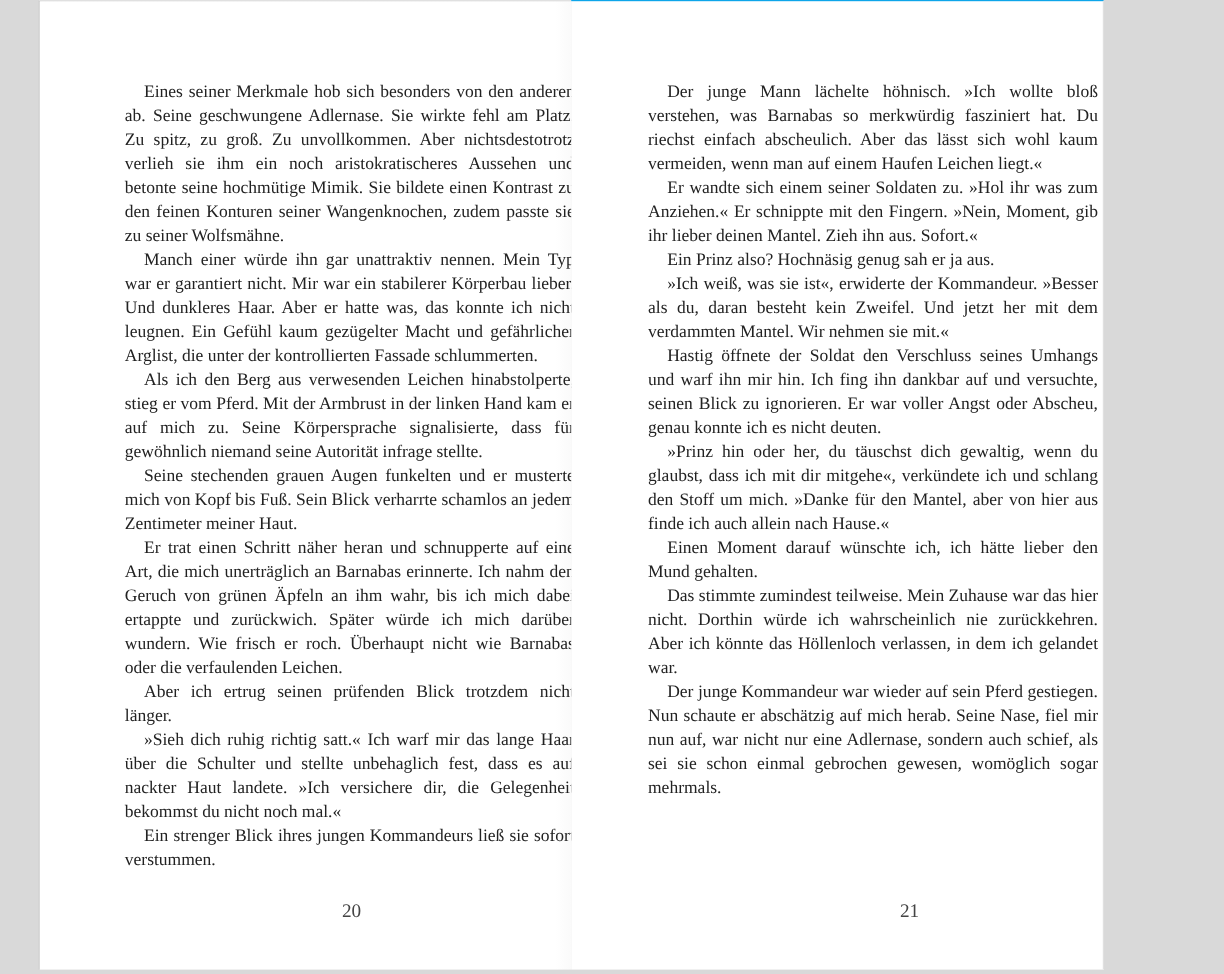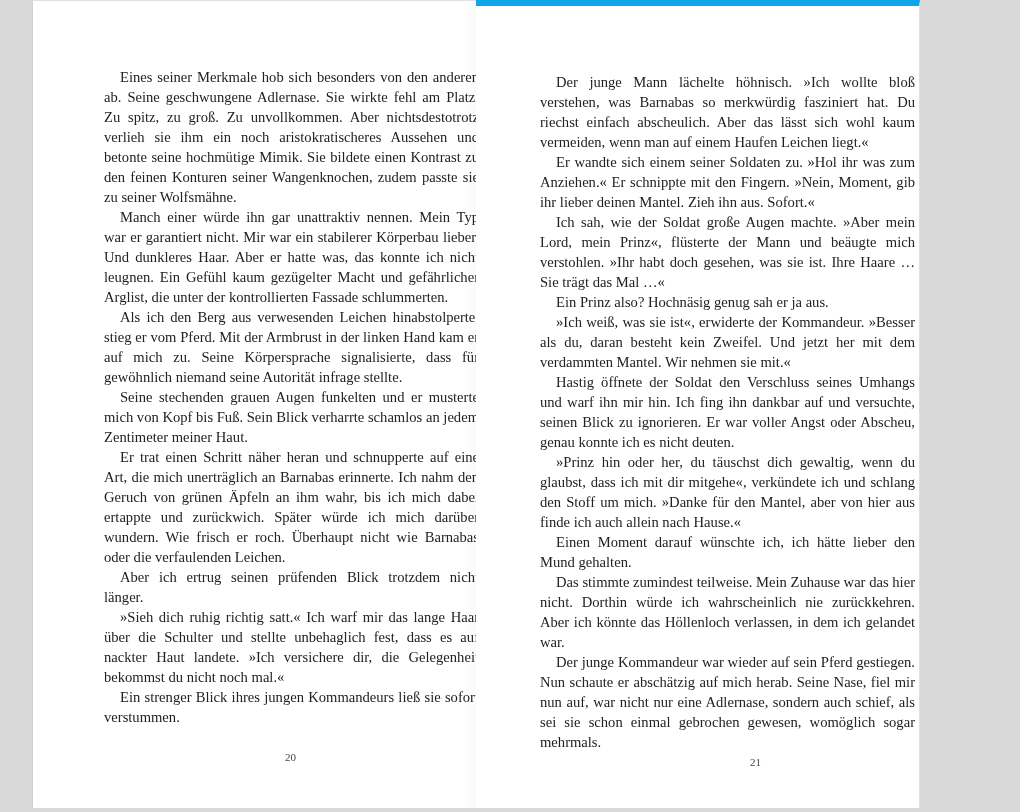--- a/index.html
+++ b/index.html
@@ -20,33 +20,33 @@
     }
     .page-left {
       width: 510px;
       background: linear-gradient(to right, #fff 0px, #fff 430px, #f2f2f2 465px, #e4e4e4 495px, #d6d6d6 510px);
       border-left: 1px solid #d0d0d0;
       border-top: 1px solid #e0e0e0;
     }
     .page-right {
       width: 510px; background: #fff;
       border-right: 1px solid #e0e0e0;
-      border-top: 6px solid #0ea5e9;
+      border-top: 1px solid #0ea5e9;
     }
     .text-block {
       position: absolute; top: 66px; width: 375px;
       font-size: 14.6px; line-height: 20px;
       text-align: justify; hyphens: manual;
     }
     .page-left .text-block { left: 71px; }
     .page-right .text-block { left: 64px; }
     .text-block p { margin: 0; text-indent: 16px; }
     .text-block p.first { text-indent: 16px; }
     .page-number {
-      position: absolute; top: 750px; font-size: 11px; color: #444;
+      position: absolute; top: 750px; font-size: 16px; color: #444;
       font-family: "Liberation Serif", serif;
     }
     .page-left .page-number { left: 252px; }
     .page-right .page-number { left: 274px; }
   </style>
 </head>
 <body>
 
 <div class="spread">
   <div class="page page-left">
@@ -60,21 +60,20 @@
       <p>»Sieh dich ruhig richtig satt.« Ich warf mir das lange Haar über die Schulter und stellte unbehaglich fest, dass es auf nackter Haut landete. »Ich versichere dir, die Gelegenheit bekommst du nicht noch mal.«</p>
       <p>Ein strenger Blick ihres jungen Kommandeurs ließ sie sofort verstummen.</p>
     </div>
     <div class="page-number">20</div>
   </div>
 
   <div class="page page-right">
     <div class="text-block">
       <p class="first">Der junge Mann lächelte höhnisch. »Ich wollte bloß verstehen, was Barnabas so merkwürdig fasziniert hat. Du riechst einfach ab­scheulich. Aber das lässt sich wohl kaum vermeiden, wenn man auf einem Haufen Leichen liegt.«</p>
       <p>Er wandte sich einem seiner Soldaten zu. »Hol ihr was zum Anziehen.« Er schnippte mit den Fingern. »Nein, Moment, gib ihr lieber deinen Mantel. Zieh ihn aus. Sofort.«</p>
-      <p>Ich sah, wie der Soldat große Augen machte. »Aber mein Lord, mein Prinz«, flüsterte der Mann und beäugte mich verstohlen. »Ihr habt doch gesehen, was sie ist. Ihre Haare … Sie trägt das Mal …«</p>
       <p>Ein Prinz also? Hochnäsig genug sah er ja aus.</p>
       <p>»Ich weiß, was sie ist«, erwiderte der Kommandeur. »Besser als du, daran besteht kein Zweifel. Und jetzt her mit dem verdammten Mantel. Wir nehmen sie mit.«</p>
       <p>Hastig öffnete der Soldat den Verschluss seines Umhangs und warf ihn mir hin. Ich fing ihn dankbar auf und versuchte, sei­nen Blick zu ignorieren. Er war voller Angst oder Abscheu, genau konnte ich es nicht deuten.</p>
       <p>»Prinz hin oder her, du täuschst dich gewaltig, wenn du glaubst, dass ich mit dir mitgehe«, verkündete ich und schlang den Stoff um mich. »Danke für den Mantel, aber von hier aus finde ich auch allein nach Hause.«</p>
       <p>Einen Moment darauf wünschte ich, ich hätte lieber den Mund gehalten.</p>
       <p>Das stimmte zumindest teilweise. Mein Zuhause war das hier nicht. Dorthin würde ich wahrscheinlich nie zurückkehren. Aber ich könnte das Höllenloch verlassen, in dem ich gelandet war.</p>
       <p>Der junge Kommandeur war wieder auf sein Pferd gestiegen. Nun schaute er abschätzig auf mich herab. Seine Nase, fiel mir nun auf, war nicht nur eine Adlernase, sondern auch schief, als sei sie schon einmal gebrochen gewesen, womöglich sogar mehr­mals.</p>
     </div>
     <div class="page-number">21</div>
   </div>

